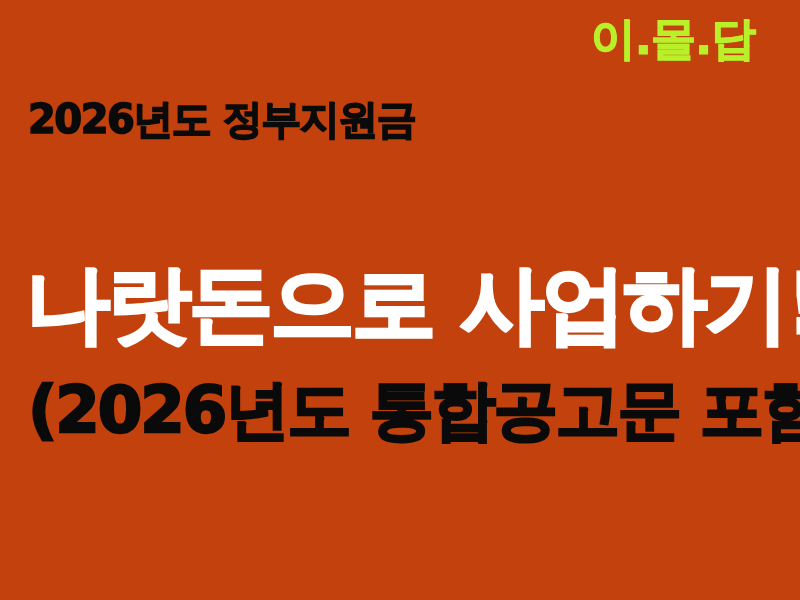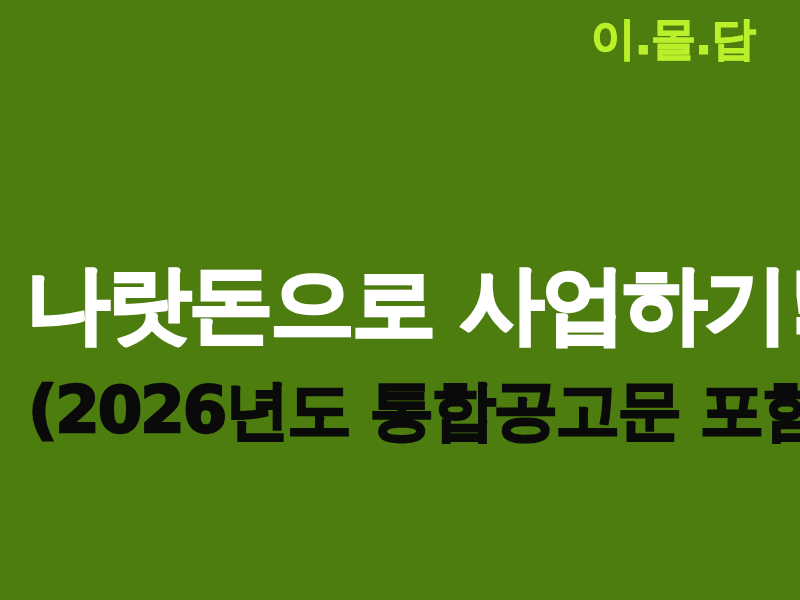--- a/index.html
+++ b/index.html
@@ -10,21 +10,21 @@
     width: 800px;
     height: 600px;
     overflow: hidden;
     font-family: "DejaVu Sans", "Liberation Sans", sans-serif;
   }
 
   #poster {
     position: relative;
     width: 800px;
     height: 600px;
-    background: #4d7c0f;
+    background: #c2410c;
     overflow: hidden;
   }
 
   
   #brand-logo {
     position: absolute;
     right: 45px;
     top: 16px;
     color: #b9f029;
     font-size: 45px;
@@ -77,18 +77,19 @@
     -webkit-text-stroke: 2.4px #0a0a0a;
   }
 </style>
 </head>
 <body>
 
 <div id="poster">
 
   <div id="brand-logo">이.몰.답</div>
 
+  <div id="eyebrow">2026년도 정부지원금</div>
 
   <div id="headline">나랏돈으로 사업하기!</div>
 
   <div id="sub-headline">(2026년도 통합공고문 포함)</div>
 
 </div>
 
 </body></html>

